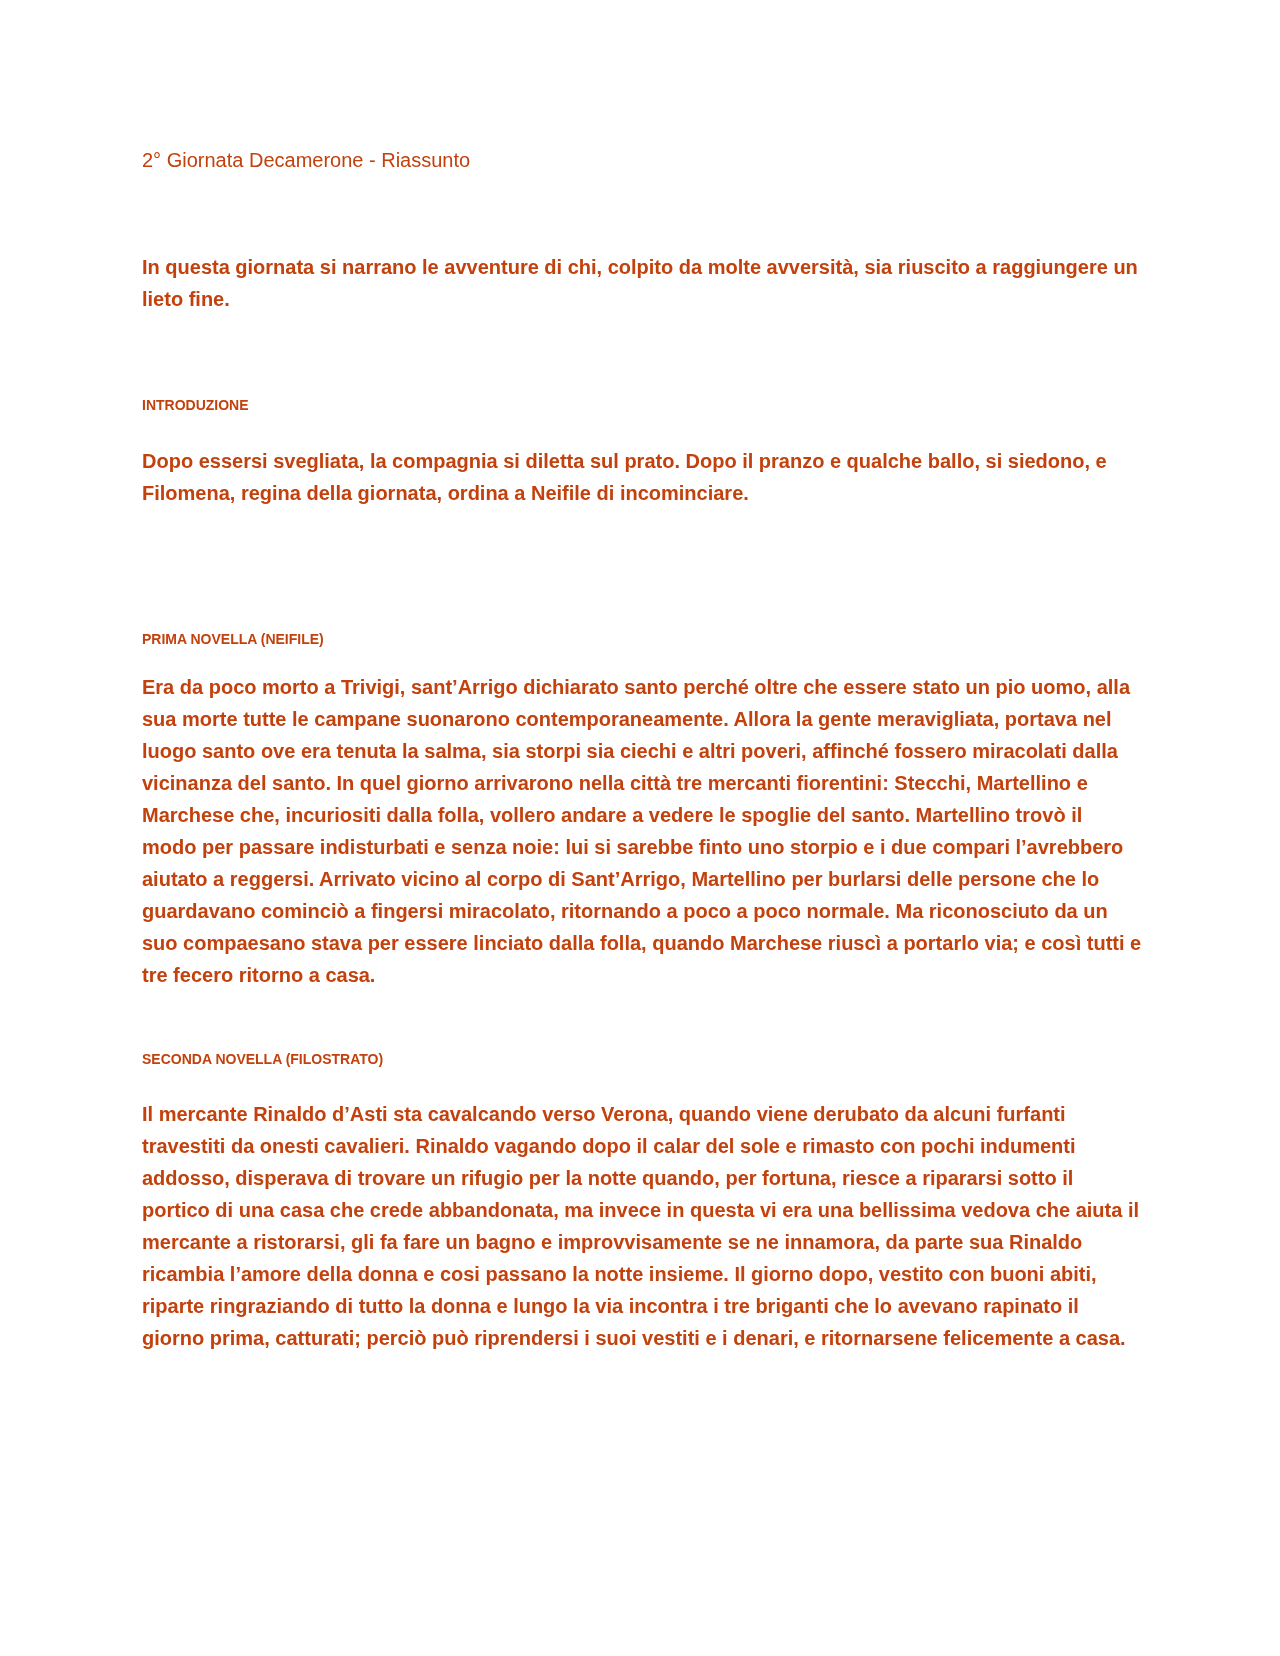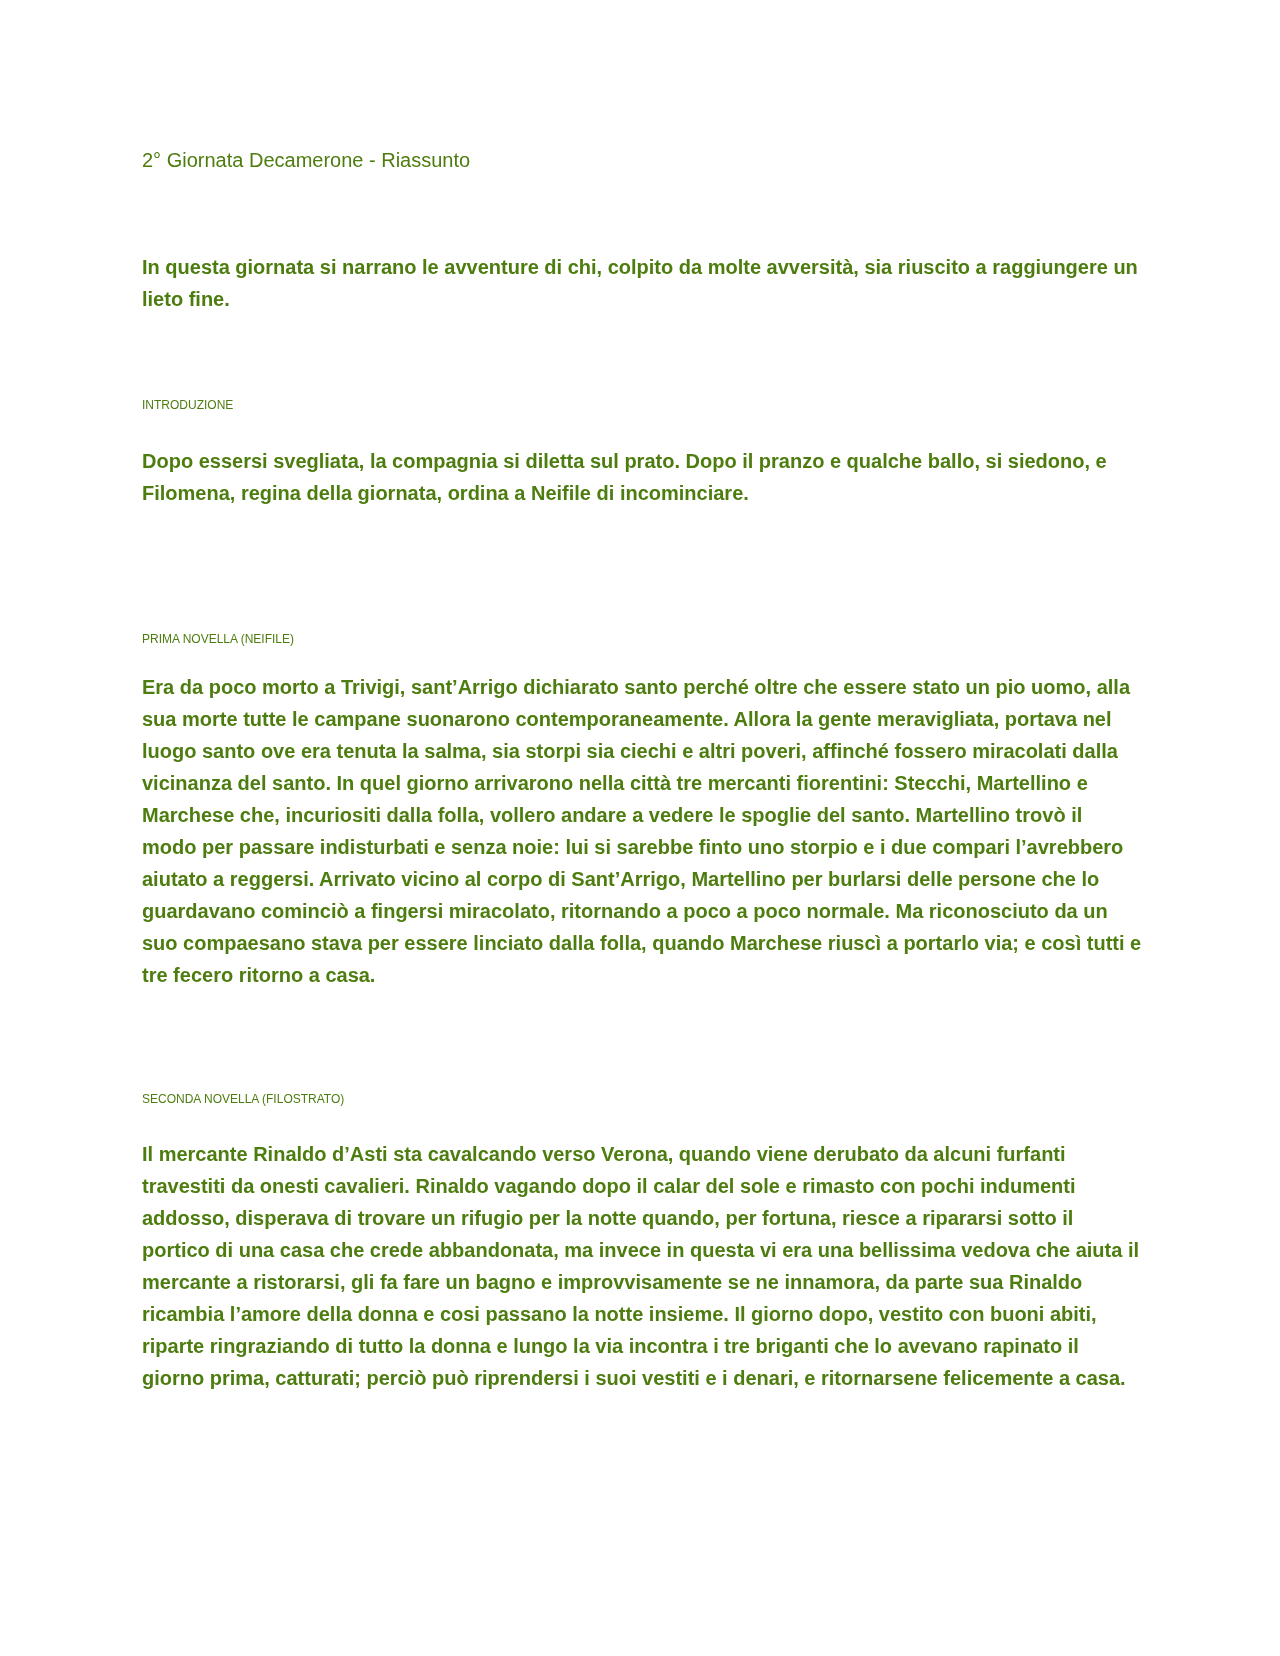--- a/index.html
+++ b/index.html
@@ -7,21 +7,21 @@
     padding: 0;
     background: #ffffff;
   }
   .page {
     position: relative;
     width: 1280px;
     height: 1656px;
     background: #ffffff;
     overflow: hidden;
     font-family: "Liberation Sans", "DejaVu Sans", sans-serif;
-    color: #4d7c0f;
+    color: #c2410c;
   }
   .content {
     position: absolute;
     left: 142px;
     top: 0;
     width: 1090px;
   }
   .doc-title {
     margin: 144px 0 0 0;
     font-size: 20px;
@@ -29,31 +29,31 @@
     font-weight: 400;
     white-space: pre;
   }
   .para {
     font-size: 20px;
     line-height: 32px;
     font-weight: 700;
     white-space: pre;
   }
   .heading {
-    font-size: 12px;
+    font-size: 14px;
     line-height: 32px;
-    font-weight: 400;
+    font-weight: 700;
     white-space: pre;
   }
   .intro-para       { margin-top: 75px; }
   .h-introduzione   { margin-top: 74px; }
   .p-introduzione   { margin-top: 24px; }
   .h-prima          { margin-top: 114px; }
   .p-prima          { margin-top: 16px; }
-  .h-seconda        { margin-top: 92px; }
+  .h-seconda        { margin-top: 52px; }
   .p-seconda        { margin-top: 23px; }
 </style>
 </head>
 <body>
 
 <div class="page">
   <div class="content">
 
     <div class="doc-title">2° Giornata Decamerone - Riassunto</div>
 

